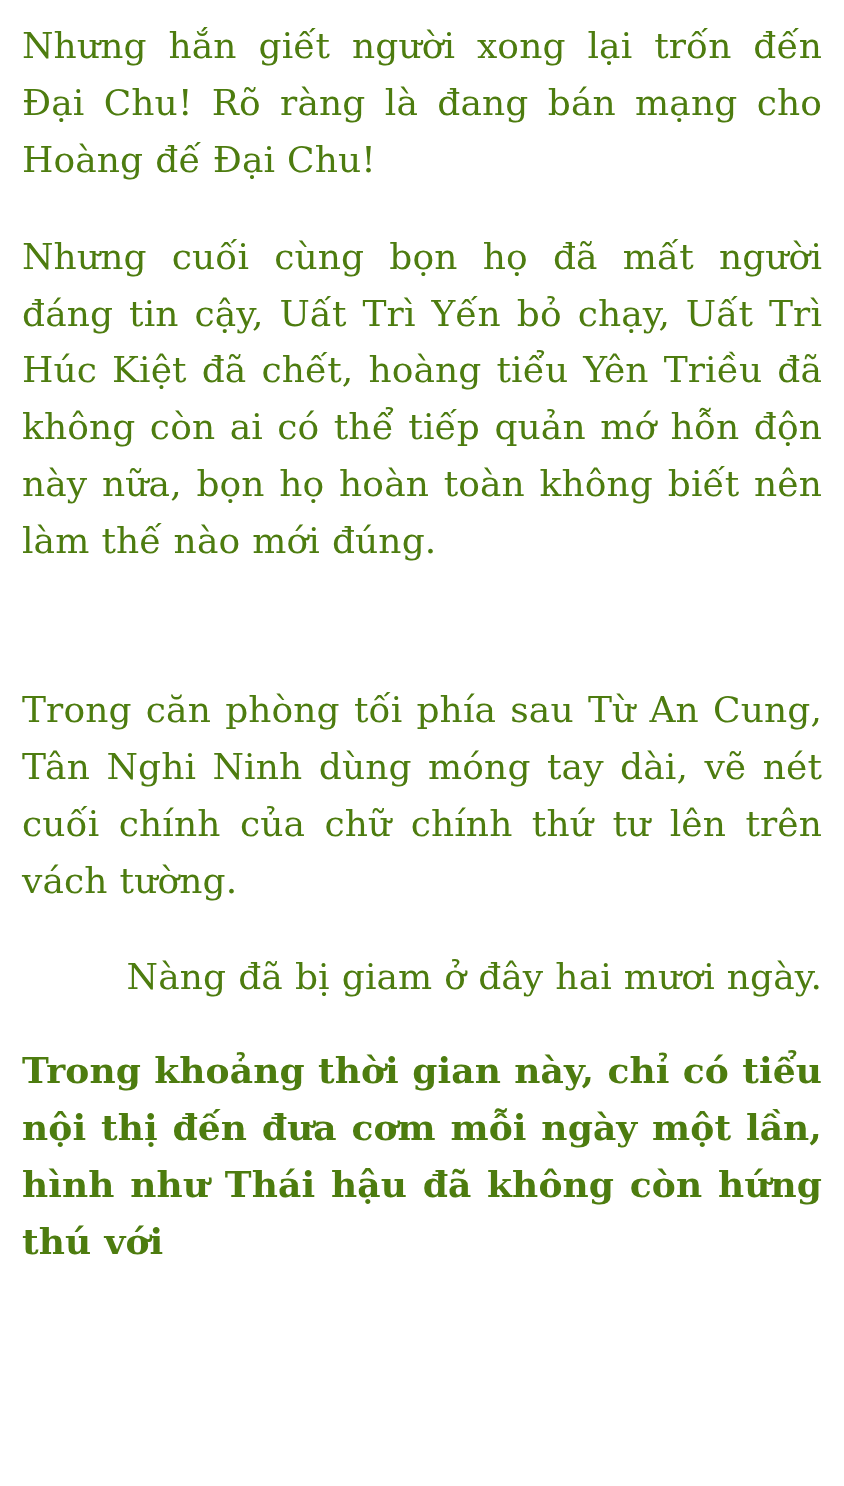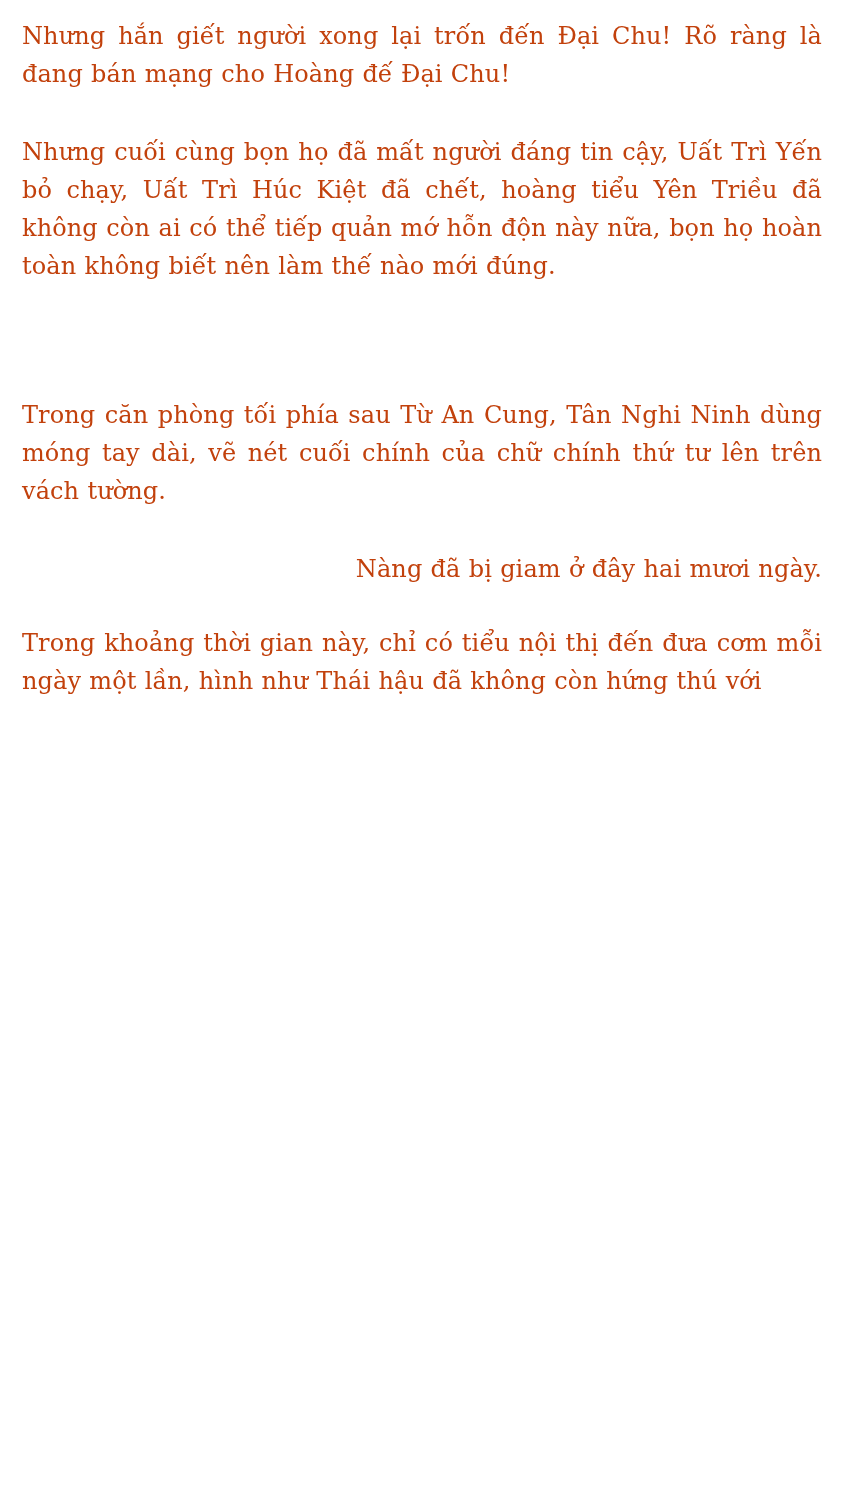--- a/index.html
+++ b/index.html
@@ -13,30 +13,31 @@
     font-family: "DejaVu Serif", serif;
     color: #1c1c1c;
   }
   .reader {
     box-sizing: border-box;
     width: 844px;
     padding: 18px 22px 0 22px;
   }
   .para {
     margin: 0 0 40px 0;
-    font-size: 24px;
+    font-size: 36px;
     line-height: 1.58;
     text-align: justify;
     text-justify: inter-word;
     letter-spacing: 0.1px;
     word-spacing: 0.5px;
-    color: #c2410c;
+    color: #4d7c0f;
   }
   .para:last-child {
     margin-bottom: 0;
+    font-weight: bold;
   }
   .para.gap-after {
     margin-bottom: 112px;
   }
   .para.tight {
     margin-bottom: 36px;
   }
   .para.no-justify {
     text-align: right;
   }

